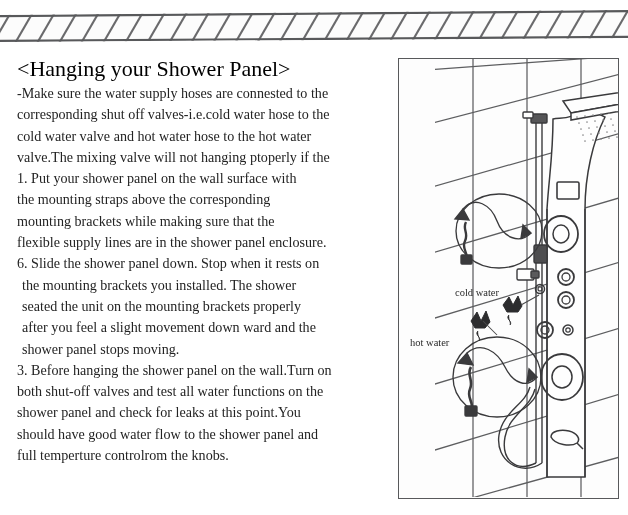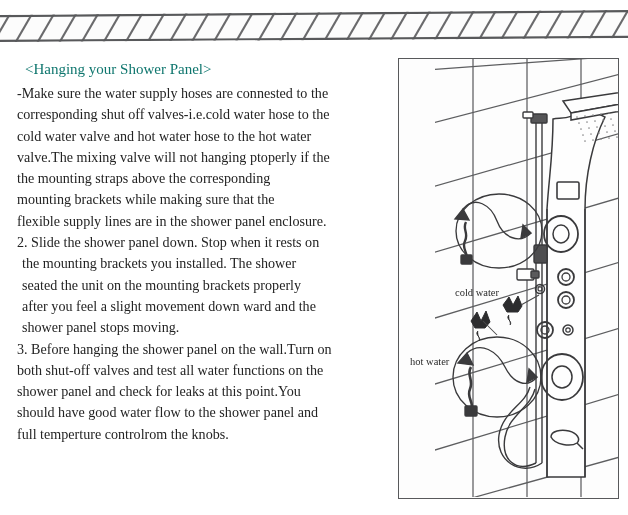--- a/index.html
+++ b/index.html
@@ -26,25 +26,25 @@
   }
 
   
   #instructions {
     position: absolute;
     left: 17px;
     top: 57px;
     width: 372px;
   }
   .doc-title {
-    font-size: 15px;
-    color: #0f766e;
+    font-size: 22px;
+    color: #000000;
     line-height: 24px;
     white-space: nowrap;
-    margin: 0 0 2px 8px;
+    margin: 0 0 2px 0;
     font-weight: normal;
   }
   .para {
     font-size: 14.1px;
     color: #232323;
     line-height: 21.3px;
     margin: 0;
     white-space: nowrap;
   }
   .para.indent {
@@ -68,21 +68,21 @@
     display: block;
   }
   .lbl {
     position: absolute;
     font-size: 10.5px;
     color: #2a2a2a;
     white-space: nowrap;
     font-family: "Liberation Serif", "DejaVu Serif", serif;
   }
   #label-cold { left: 56px; top: 228px; }
-  #label-hot  { left: 11px; top: 297px; text-align: center; }
+  #label-hot  { left: 11px; top: 278px; text-align: center; }
 </style>
 </head>
 <body>
 
 <div id="page">
 
   <div id="hatch-band">
     <svg width="628" height="34" viewBox="0 0 628 34" xmlns="http://www.w3.org/2000/svg">
       <defs>
         <clipPath id="bandclip">
@@ -129,24 +129,25 @@
       </g>
     </svg>
   </div>
 
   <div id="instructions">
     <div class="doc-title">&lt;Hanging your Shower Panel&gt;</div>
     <p class="para">-Make sure the water supply hoses are connested to the</p>
     <p class="para">corresponding shut off valves-i.e.cold water hose to the</p>
     <p class="para">cold water valve and hot water hose to the hot water</p>
     <p class="para">valve.The mixing valve will not hanging ptoperly if the</p>
+    <p class="para">1. Put your shower panel on the wall surface with</p>
     <p class="para">the mounting straps above the corresponding</p>
     <p class="para">mounting brackets while making sure that the</p>
     <p class="para">flexible supply lines are in the shower panel enclosure.</p>
-    <p class="para">2. Slide the shower panel down. Stop when it rests on</p>
+    <p class="para">6. Slide the shower panel down. Stop when it rests on</p>
     <p class="para indent">the mounting brackets you installed. The shower</p>
     <p class="para indent">seated the unit on the mounting brackets properly</p>
     <p class="para indent">after you feel a slight movement down ward and the</p>
     <p class="para indent">shower panel stops moving.</p>
     <p class="para">3. Before hanging the shower panel on the wall.Turn on</p>
     <p class="para">both shut-off valves and test all water functions on the</p>
     <p class="para">shower panel and check for leaks at this point.You</p>
     <p class="para">should have good water flow to the shower panel and</p>
     <p class="para"> full temperture controlrom the knobs.</p>
   </div>

